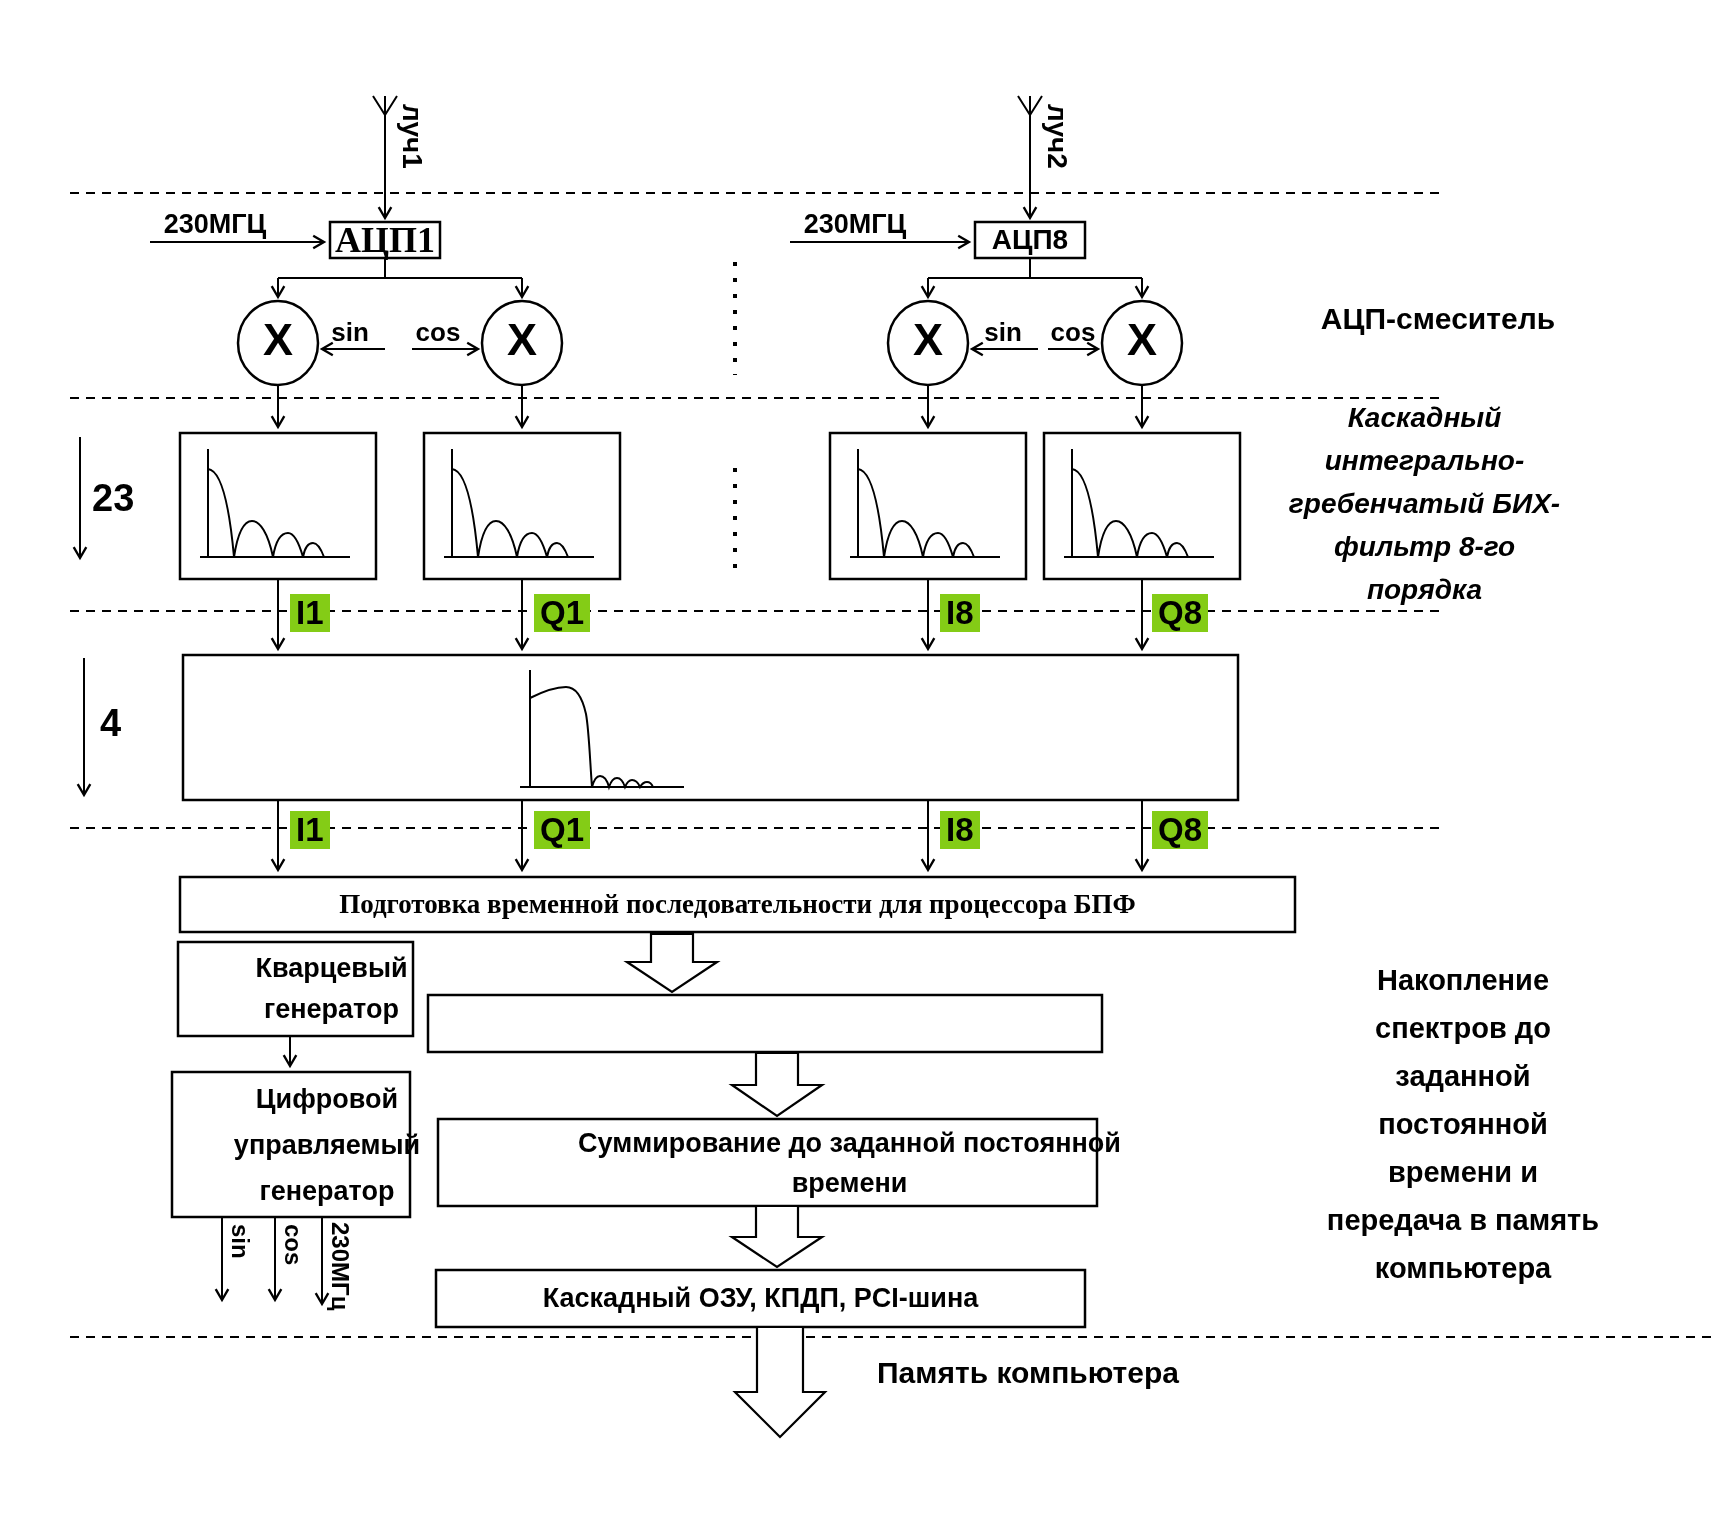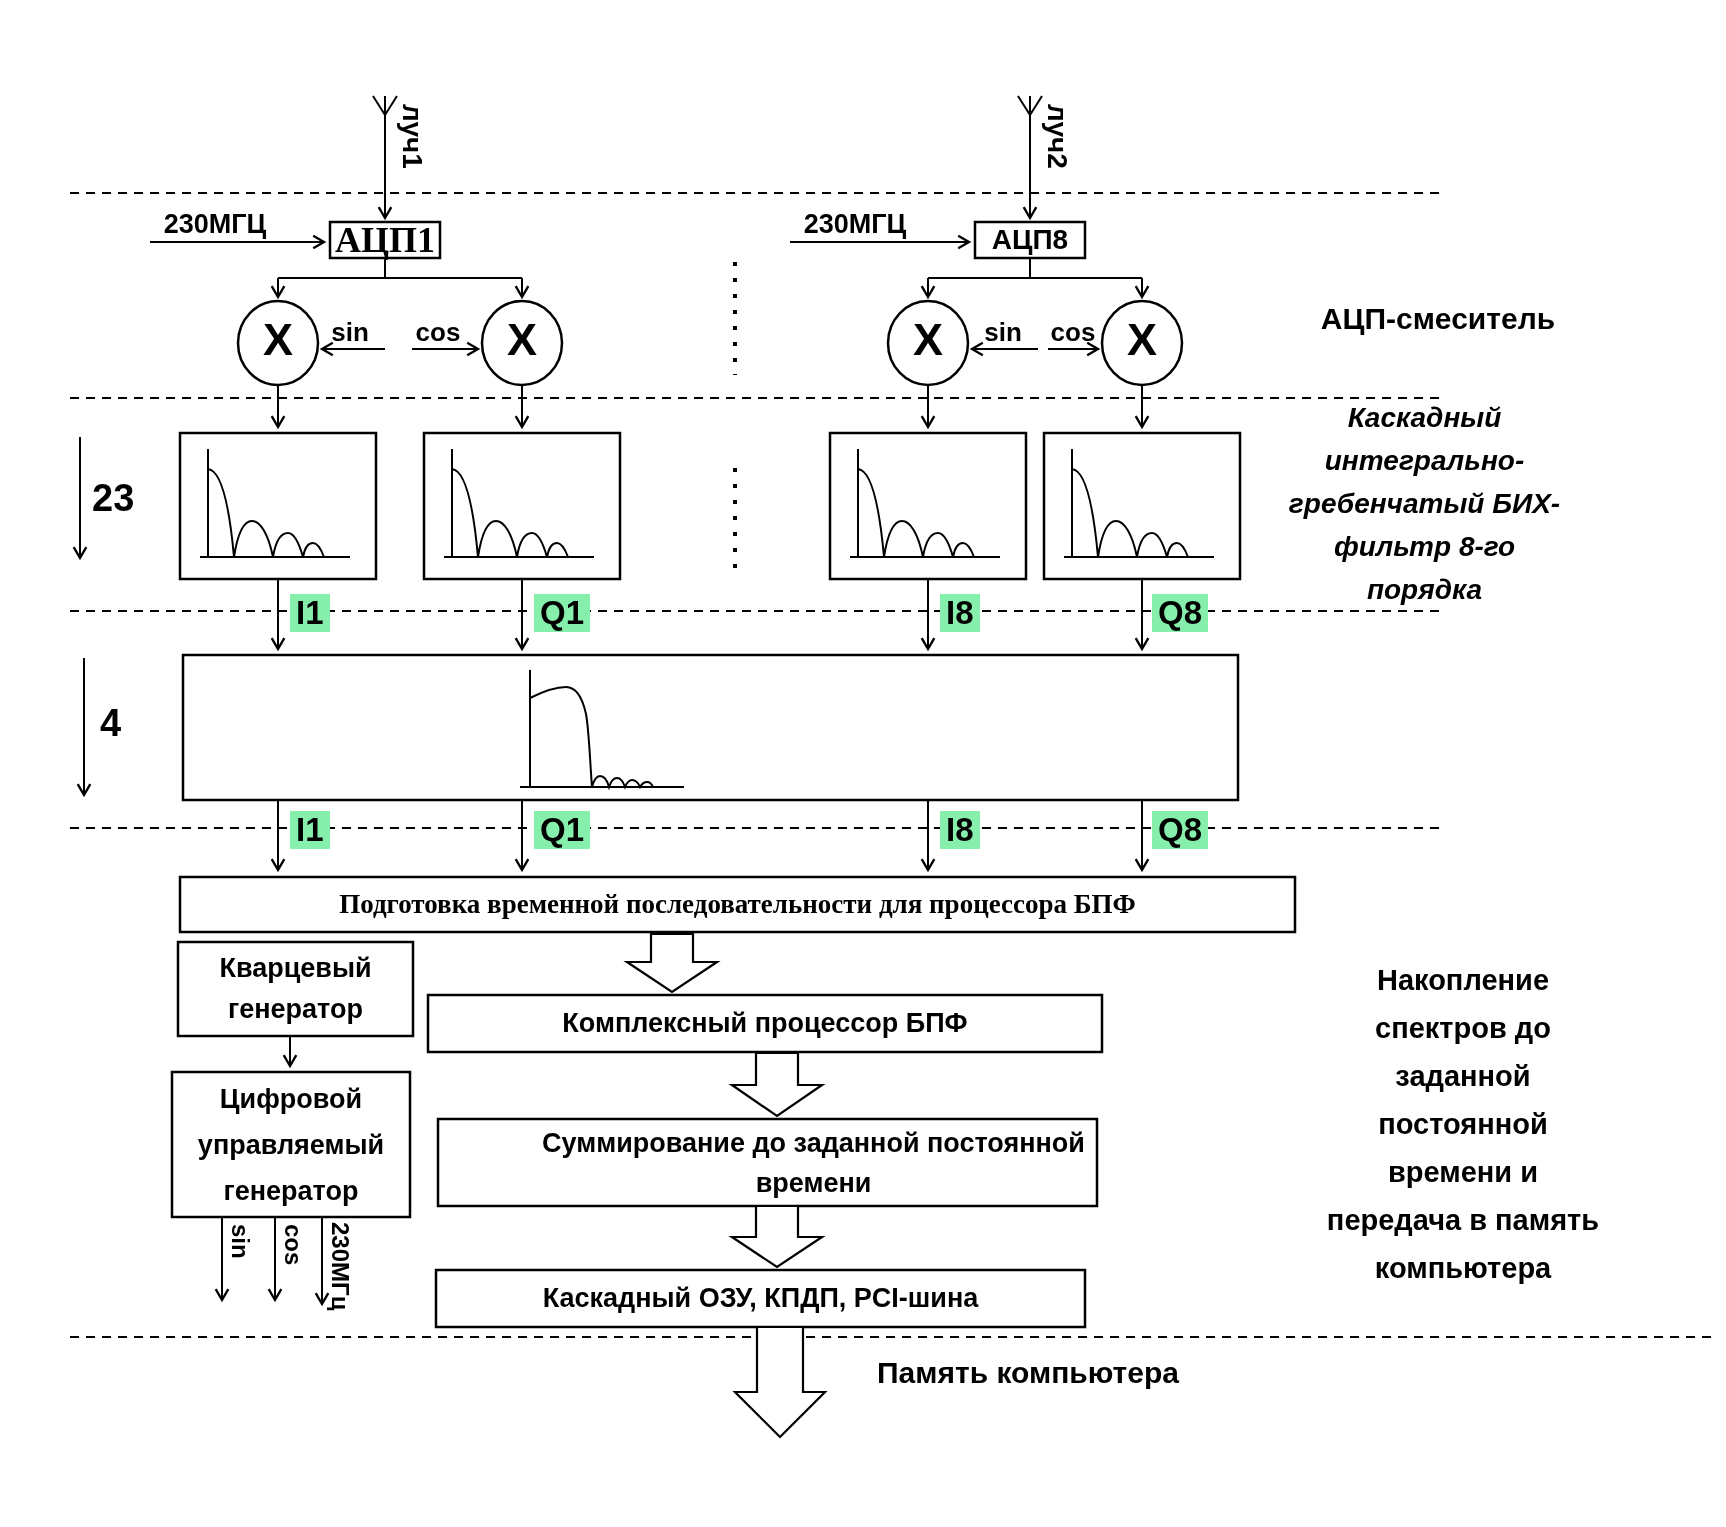--- a/index.html
+++ b/index.html
@@ -3,24 +3,24 @@
 <meta charset="utf-8">
 <style>
   html,body{margin:0;padding:0;background:#fff;}
   #stage{
     position:relative;width:1726px;height:1527px;background:#fff;overflow:hidden;
     font-family:"Liberation Sans","DejaVu Sans",sans-serif;color:#000;
   }
   #diagram-svg{position:absolute;left:0;top:0;z-index:0;}
   .lbl{position:absolute;z-index:2;font-weight:bold;color:#000;white-space:nowrap;}
   .ctr{text-align:center;}
-  .flexc{display:flex;align-items:center;justify-content:center;text-align:center;}
+  .flexc{display:flex;align-items:center;justify-content:center;text-align:center;padding-left:36px;}
   .prelines{white-space:pre-line;}
   .rot{transform:rotate(90deg);transform-origin:0 0;}
-  .iq{background:#86efac;padding:0 6px;text-align:center;}
+  .iq{background:#84cc16;padding:0 6px;text-align:center;}
 </style>
 </head>
 <body>
 
 <div id="stage">
 
 <svg id="diagram-svg" width="1726" height="1527" viewBox="0 0 1726 1527">
   <defs>
     <marker id="ah" viewBox="0 0 10 10" refX="7.5" refY="5" markerWidth="9" markerHeight="9" orient="auto">
       <path d="M1.5,1.5 L7.5,5 L1.5,8.5" fill="none" stroke="#000" stroke-width="1.3"></path>
@@ -191,21 +191,20 @@
 <div class="lbl iq" style="left:534px;top:811px;font-size:33px;">Q1</div>
 <div class="lbl iq" style="left:940px;top:811px;font-size:33px;">I8</div>
 <div class="lbl iq" style="left:1152px;top:811px;font-size:33px;">Q8</div>
 
 <div class="lbl ctr" style="left:180px;top:877px;width:1115px;height:55px;line-height:55px;font-size:27px;font-family:Liberation Serif, serif;">Подготовка временной последовательности для процессора БПФ</div>
 <div class="lbl flexc prelines" style="left:178px;top:942px;width:235px;height:94px;font-size:27px;line-height:41px;">Кварцевый
 генератор</div>
 <div class="lbl flexc prelines" style="left:172px;top:1072px;width:238px;height:145px;font-size:27px;line-height:46px;">Цифровой
 управляемый
 генератор</div>
-<div class="lbl ctr" style="left:428px;top:995px;width:674px;height:57px;line-height:57px;font-size:27px;">Комплексный процессор БПФ</div>
 <div class="lbl flexc prelines" style="left:438px;top:1119px;width:751px;height:87px;font-size:27px;line-height:40px;">Суммирование до заданной постоянной
 времени</div>
 <div class="lbl ctr" style="left:436px;top:1270px;width:649px;height:57px;line-height:57px;font-size:27px;">Каскадный ОЗУ, КПДП, PCI-шина</div>
 
 <div class="lbl rot" style="left:254px;top:1224px;font-size:24px;">sin</div>
 <div class="lbl rot" style="left:307px;top:1224px;font-size:24px;">cos</div>
 <div class="lbl rot" style="left:354px;top:1222px;font-size:24px;">230МГц</div>
 
 <div class="lbl ctr" style="left:1283px;top:302px;width:310px;font-size:30px;">АЦП-смеситель</div>
 <div class="lbl ctr prelines" style="left:1272px;top:396px;width:305px;font-size:28px;line-height:43px;font-style:italic;">Каскадный

